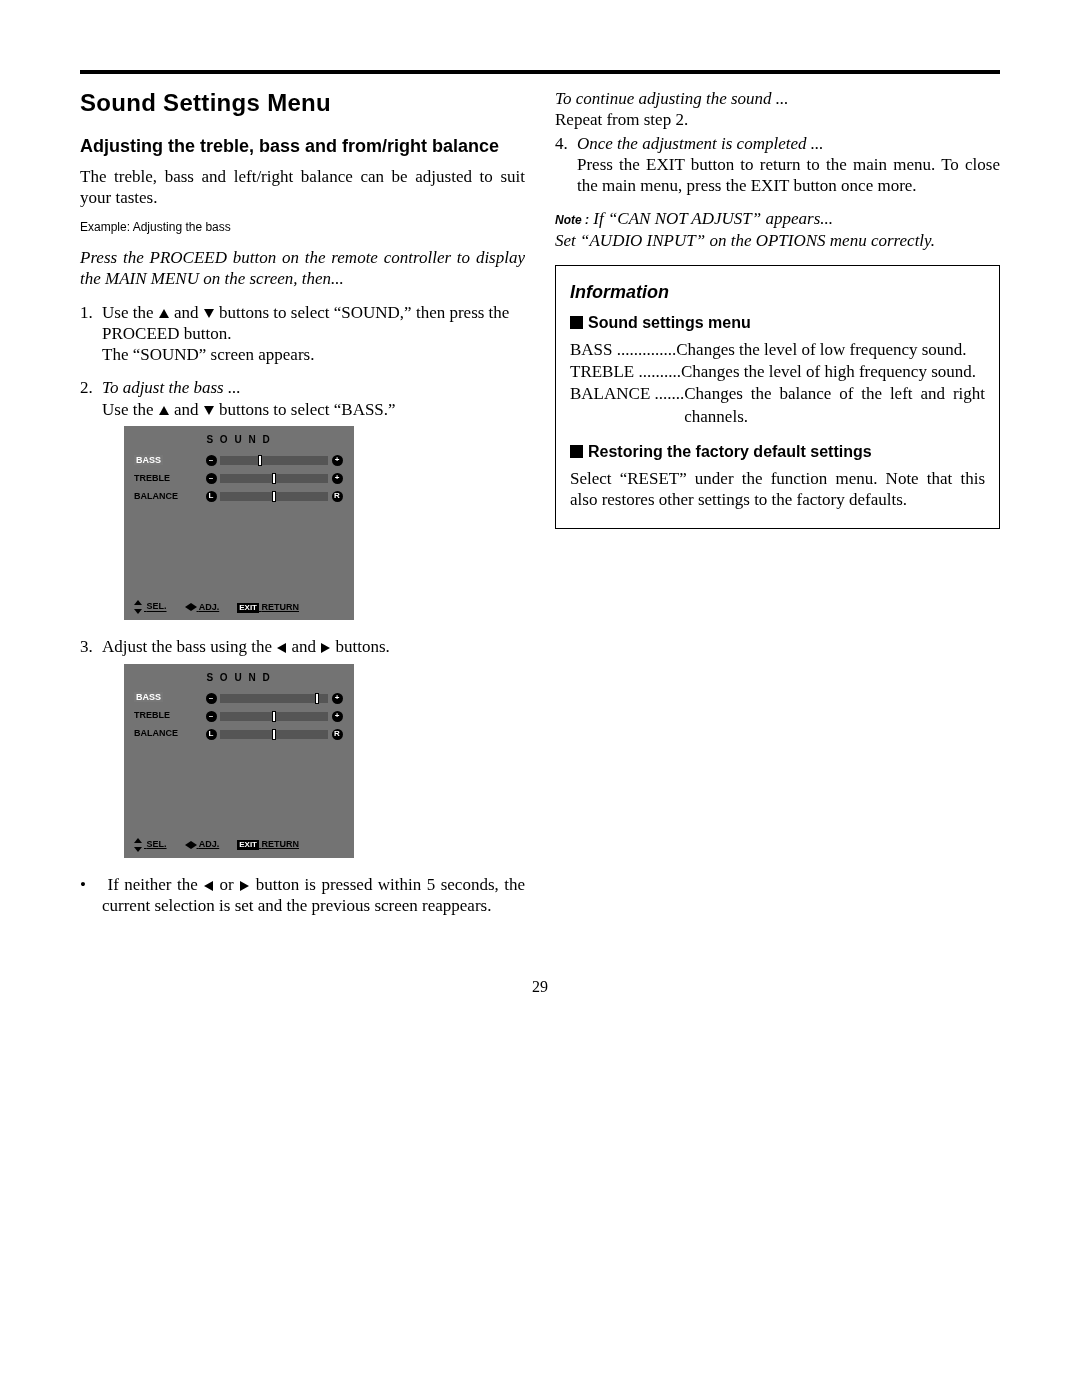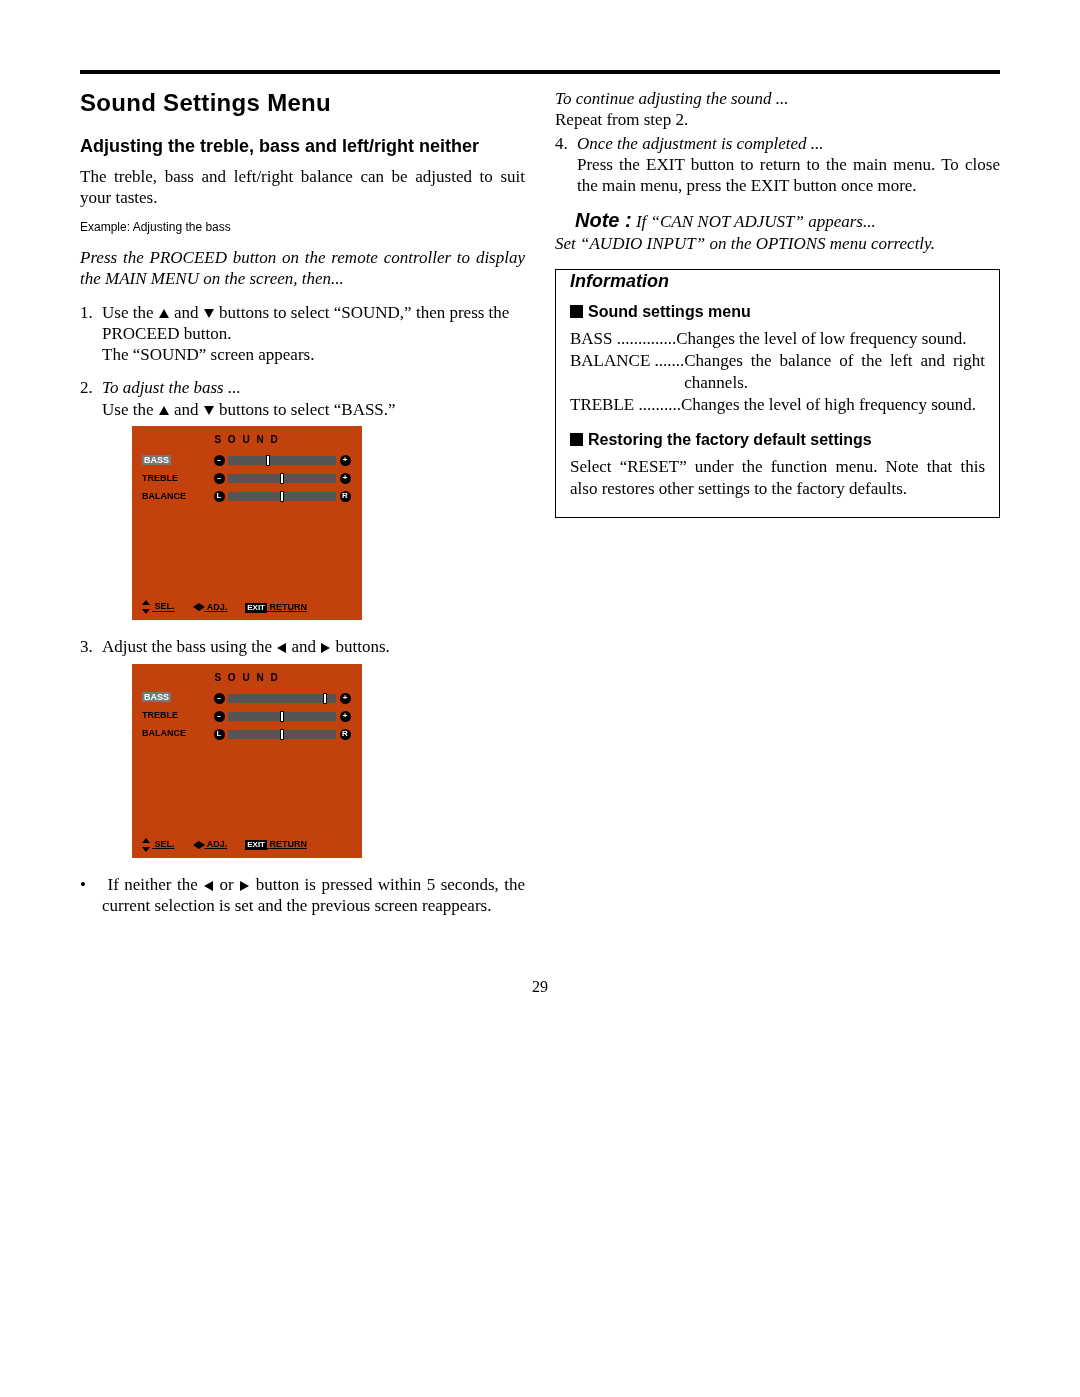--- a/index.html
+++ b/index.html
@@ -40,22 +40,22 @@
   p { margin-bottom: 12px; }
   ol.custom { list-style: none; padding-left: 0; margin-bottom: 12px; }
   ol.custom li { margin-bottom: 12px; padding-left: 22px; }
   ol.custom li .num { display: inline-block; width: 22px; margin-left: -22px; }
   .bullet-item { padding-left: 22px; margin-bottom: 10px; }
   .bullet-item::before { content: "•"; display:inline-block; width:22px; margin-left:-22px; }
 
   
   .osd {
     width: 230px;
-    background: #c2410c;
-    margin: 6px 0 16px 30px;
+    background: #737373;
+    margin: 6px 0 16px 22px;
     padding: 8px 10px 6px 10px;
     font-family: Arial, Helvetica, sans-serif;
   }
   .osd-title {
     text-align: center;
     font-size: 10px;
     font-weight: 700;
     letter-spacing: 2px;
     margin-bottom: 6px;
   }
@@ -108,21 +108,21 @@
   .tri { display:inline-block; width:0; height:0; vertical-align:middle; }
   .tri.left { border-top:4px solid transparent; border-bottom:4px solid transparent; border-right:6px solid #000; }
   .tri.right { border-top:4px solid transparent; border-bottom:4px solid transparent; border-left:6px solid #000; }
   .updown { position:relative; display:inline-block; width:10px; height:14px; vertical-align:middle; }
   .updown .u { position:absolute; top:0; left:0; border-left:4px solid transparent; border-right:4px solid transparent; border-bottom:5px solid #000; }
   .updown .d { position:absolute; bottom:0; left:0; border-left:4px solid transparent; border-right:4px solid transparent; border-top:5px solid #000; }
 
   
   .infobox {
     border: 1px solid #000;
-    padding: 0 14px 14px 14px;
+    padding: 15px 14px 14px 14px;
     margin-top: 14px;
   }
   .info-title {
     font-family: Arial, Helvetica, sans-serif;
     font-weight: 900;
     font-style: italic;
     font-size: 18px;
     margin-bottom: 10px;
   }
   .info-subhead {
@@ -136,22 +136,21 @@
     vertical-align: -1px; margin-right: 5px;
   }
   .deflist { margin-bottom: 14px; }
   .defrow { display:flex; line-height:1.3; }
   .defrow .t { flex:0 0 90px; white-space:nowrap; }
   .defrow .d { flex:1; text-align: justify; }
   .note-label {
     font-family: Arial, Helvetica, sans-serif;
     font-weight: 900;
     font-style: italic;
-    font-size: 20px;
-    margin-left: 20px;
+    font-size: 12px;
   }
   .note-line { margin-bottom:2px; }
   .pagenum { text-align:center; font-size:16px; margin-top:50px; }
   .just { text-align: justify; }
 
   .inline-tri {
     display:inline-block; width:0; height:0; vertical-align: middle;
     margin: 0 1px;
   }
   .inline-tri.up { border-left:5px solid transparent; border-right:5px solid transparent; border-bottom:9px solid #000; }
@@ -162,21 +161,21 @@
 </head>
 <body>
 
 <div class="rule"></div>
 
 <div class="cols">
 
   <div class="col">
     <h1 class="section-title">Sound Settings Menu</h1>
 
-    <h2 class="subheading">Adjusting the treble, bass and left/right neither</h2>
+    <h2 class="subheading">Adjusting the treble, bass and from/right balance</h2>
     <p class="just">The treble, bass and left/right balance can be adjusted to suit your tastes.</p>
 
     <p style="font-family:Arial,Helvetica,sans-serif; font-size:12px;">Example: Adjusting the bass</p>
 
     <p class="ital just">Press the PROCEED button on the remote controller to display the MAIN MENU on the screen, then...</p>
 
     <ol class="custom">
       <li>
         <span class="num">1.</span><span>Use the </span><span class="inline-tri up"></span><span> and </span><span class="inline-tri down"></span><span> buttons to select “SOUND,” then press the PROCEED button.</span><br>
         <span>The “SOUND” screen appears.</span>
@@ -313,26 +312,26 @@
 
       <div class="info-subhead">
         <span class="black-square"></span><span>Sound settings menu</span>
       </div>
       <div class="deflist">
         <div class="defrow">
           <span class="t">BASS ..............</span>
           <span class="d">Changes the level of low frequency sound.</span>
         </div>
         <div class="defrow">
+          <span class="t">TREBLE ..........</span>
+          <span class="d">Changes the level of high frequency sound.</span>
+        </div>
+        <div class="defrow">
           <span class="t">BALANCE .......</span>
           <span class="d">Changes the balance of the left and right channels.</span>
-        </div>
-        <div class="defrow">
-          <span class="t">TREBLE ..........</span>
-          <span class="d">Changes the level of high frequency sound.</span>
         </div>
       </div>
 
       <div class="info-subhead">
         <span class="black-square"></span><span>Restoring the factory default settings</span>
       </div>
       <p class="just" style="margin-bottom:4px;">Select “RESET” under the function menu. Note that this also restores other settings to the factory defaults.</p>
     </div>
   </div>
 </div>

